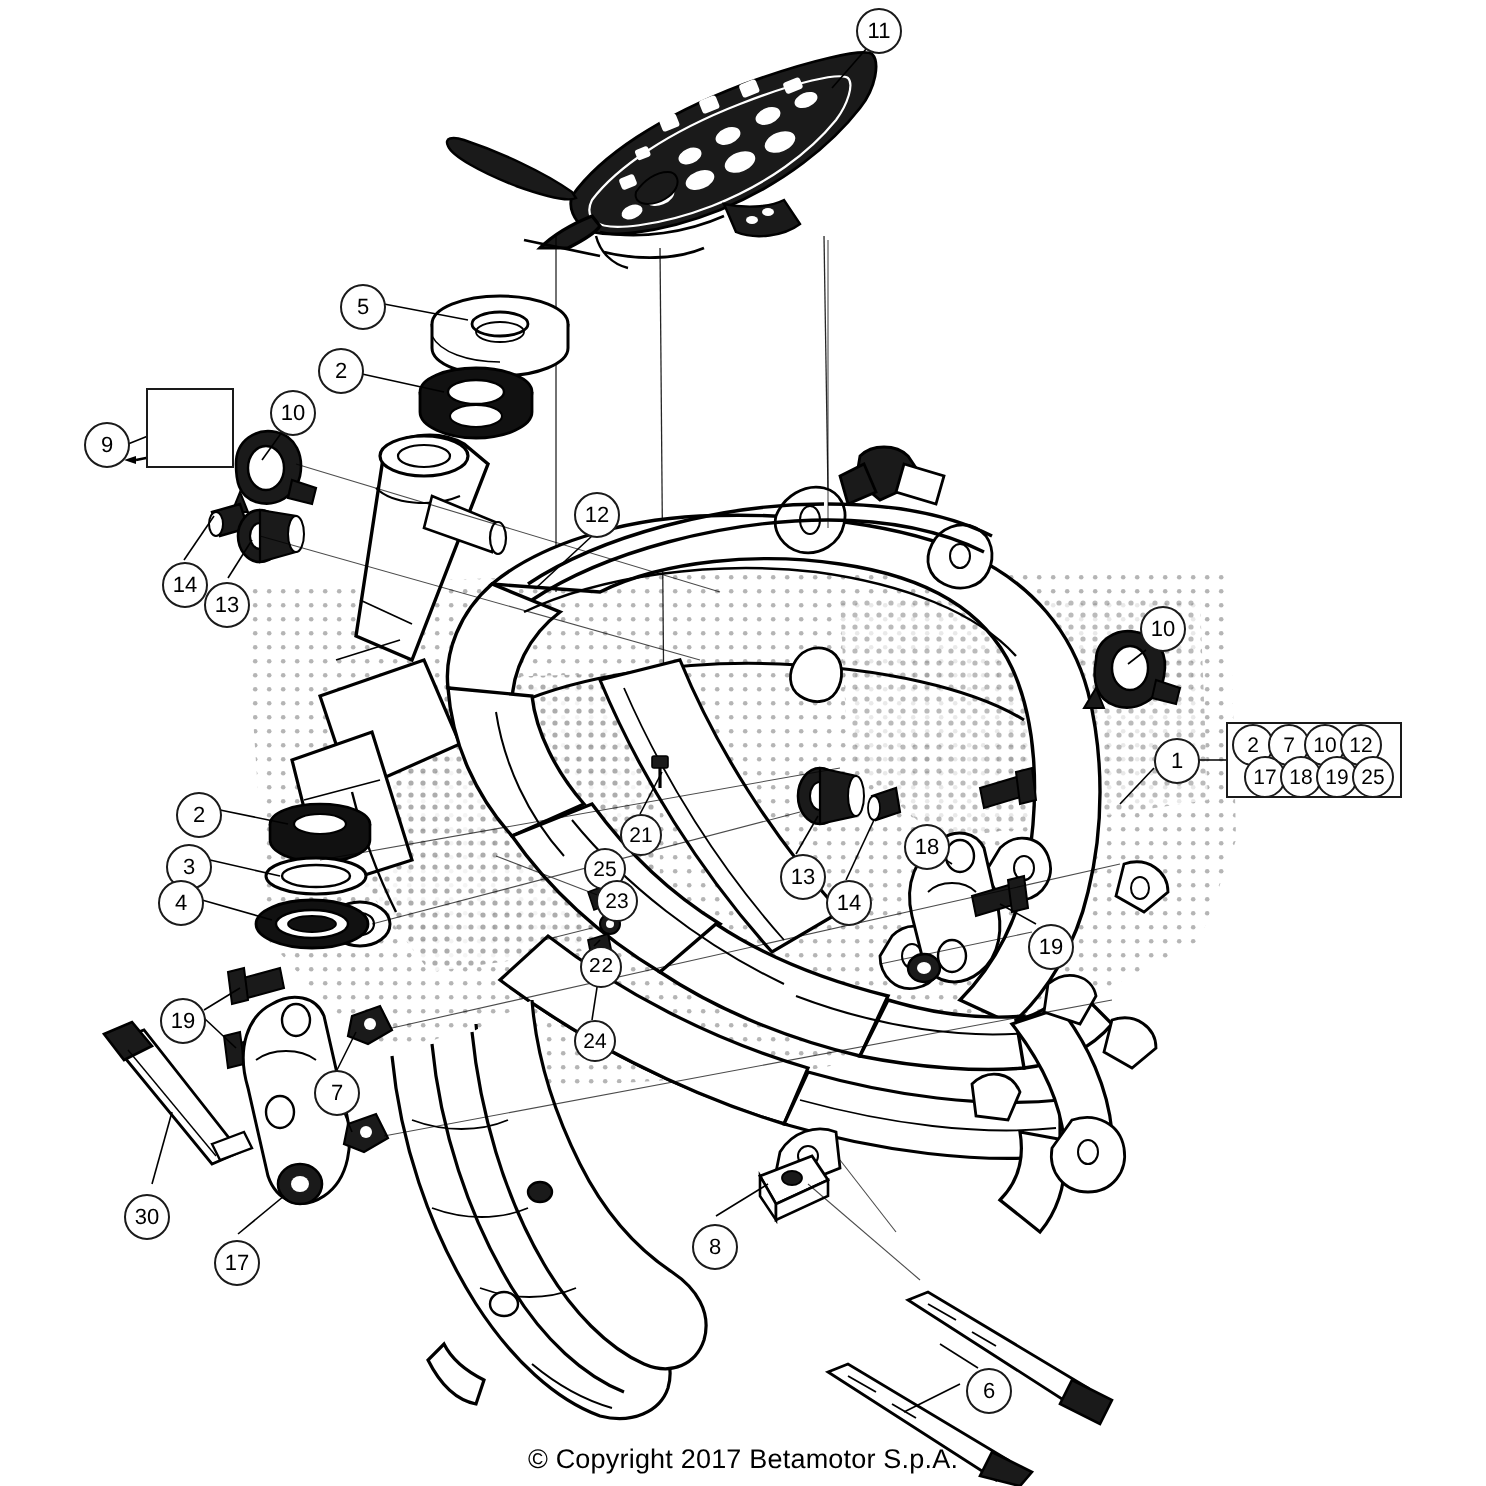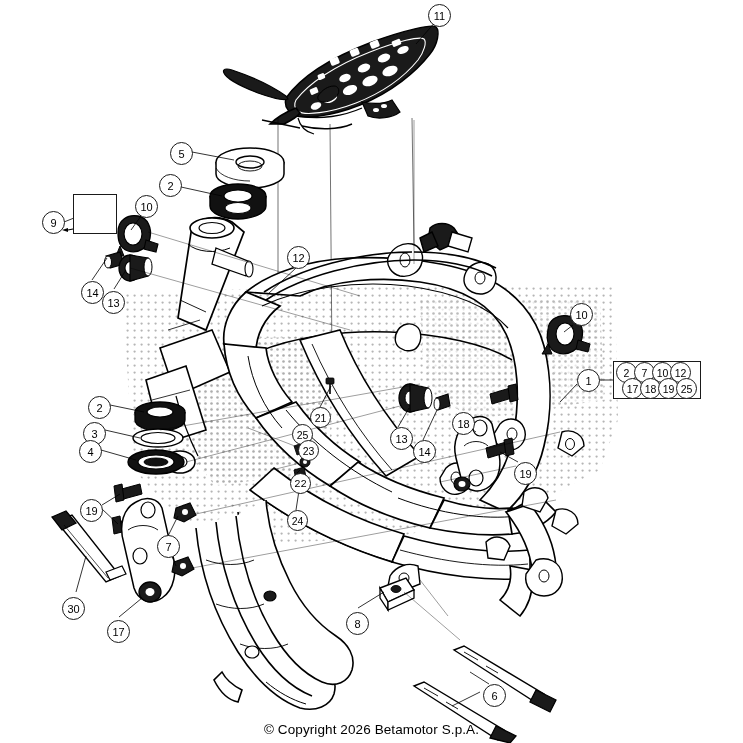--- a/index.html
+++ b/index.html
@@ -542,15 +542,15 @@
         </div>
       <div class="callout small">
         <span>19</span>
         </div>
       <div class="callout small">
         <span>25</span>
         </div>
     </div>
   </div>
 
-  <div class="copyright">© Copyright 2026 Betamotor S.p.A.</div>
+  <div class="copyright">© Copyright 2017 Betamotor S.p.A.</div>
 
 </div>
 
 </body></html>

